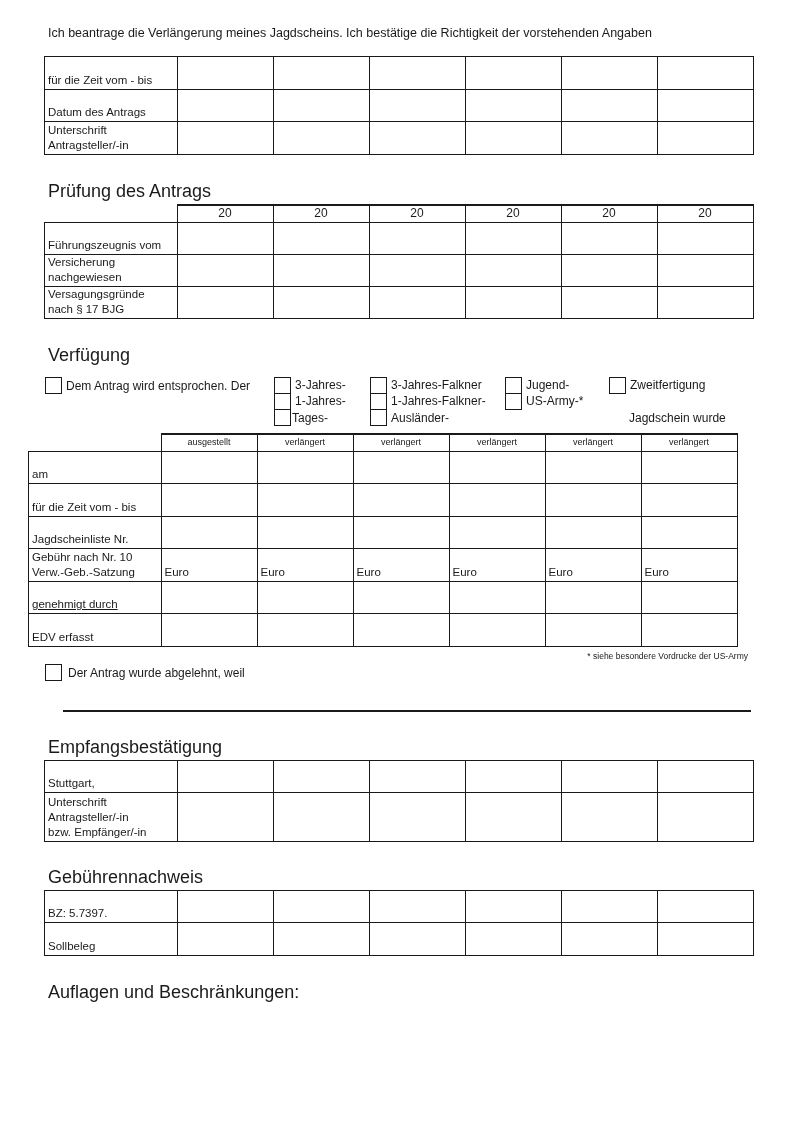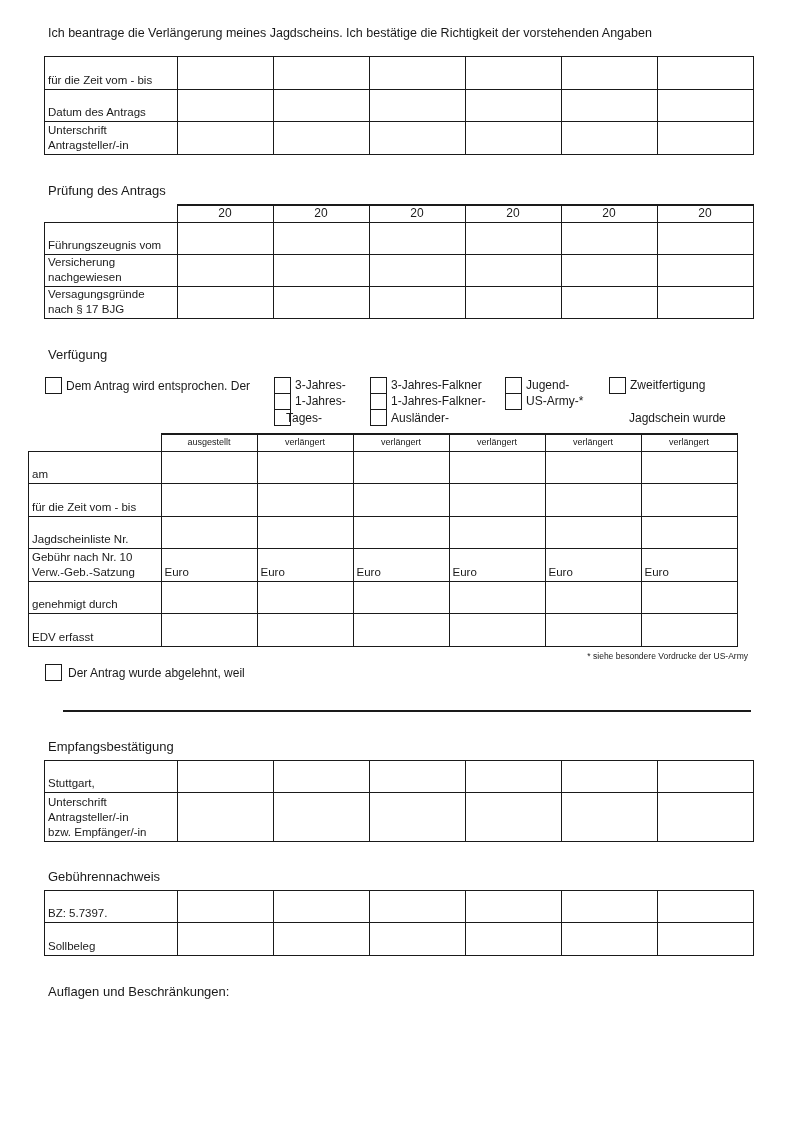--- a/index.html
+++ b/index.html
@@ -1,20 +1,20 @@
 <!DOCTYPE html>
 <html><head>
 <meta charset="utf-8">
 <style>
   html, body { margin: 0; padding: 0; background: #ffffff; }
   body { width: 806px; height: 1136px; position: relative; overflow: hidden;
          font-family: "Liberation Sans", "DejaVu Sans", sans-serif; color: #1a1a1a; }
   .abs { position: absolute; }
   .txt { font-size: 12px; line-height: 14px; white-space: nowrap; }
-  .heading { font-size: 13px; line-height: 16px; }
+  .heading { font-size: 18px; line-height: 16px; }
   table.grid { position: absolute; border-collapse: collapse; table-layout: fixed; }
   table.grid td { border: 1px solid #1a1a1a; padding: 0 3px 1px 3px; vertical-align: bottom;
                   font-size: 11.5px; line-height: 15px; overflow: hidden; }
   table.grid td.lbl { width: 126px; border-radius: 6px; }
   table.grid td.cell { width: 89px; }
   table.grid tr.hdr td { height: 15px; text-align: center; vertical-align: middle; border-top-width: 2px; margin-left: 12px; }
   table.grid tr.hdr td.blank { border: none; border-bottom: 1px solid #1a1a1a; }
   table.grid tr.hdr td.yr { font-size: 12px; }
   table.grid tr.hdr td.small { font-size: 9px; }
   .euro { text-align: left; }
@@ -114,21 +114,21 @@
 <div class="abs txt heading" style="left:48px; top:347px;">Verfügung</div>
 
 <div class="cb" style="left:45px; top:377px;"></div>
 <div class="cbl" style="left:66px; top:378px;">Dem Antrag wird entsprochen. Der</div>
 
 <div class="cb" style="left:274px; top:377px;"></div>
 <div class="cbl" style="left:295px; top:377px;">3-Jahres-</div>
 <div class="cb" style="left:274px; top:393px;"></div>
 <div class="cbl" style="left:295px; top:393px;">1-Jahres-</div>
 <div class="cb" style="left:274px; top:409px;"></div>
-<div class="cbl" style="left:286px; top:410px;text-align:center;">Tages-</div>
+<div class="cbl" style="left:292px; top:410px;text-align:center;">Tages-</div>
 
 <div class="cb" style="left:370px; top:377px;"></div>
 <div class="cbl" style="left:391px; top:377px;">3-Jahres-Falkner</div>
 <div class="cb" style="left:370px; top:393px;"></div>
 <div class="cbl" style="left:391px; top:393px;">1-Jahres-Falkner-</div>
 <div class="cb" style="left:370px; top:409px;"></div>
 <div class="cbl" style="left:391px; top:410px;">Ausländer-</div>
 
 <div class="cb" style="left:505px; top:377px;"></div>
 <div class="cbl" style="left:526px; top:377px;">Jugend-</div>
@@ -183,21 +183,21 @@
           <div>Gebühr nach Nr. 10</div>
           <div>Verw.-Geb.-Satzung</div>
         </td>
       <td class="cell euro"><span>Euro</span></td>
       <td class="cell euro"><span>Euro</span></td>
       <td class="cell euro"><span>Euro</span></td>
       <td class="cell euro"><span>Euro</span></td>
       <td class="cell euro"><span>Euro</span></td>
       <td class="cell euro"><span>Euro</span></td>
     </tr>
-    <tr style="height:32px;">
+    <tr style="height:32px;text-decoration:underline;">
       <td class="lbl"><span>genehmigt durch</span></td>
       <td class="cell"></td>
         <td class="cell"></td>
         <td class="cell"></td>
         <td class="cell"></td>
         <td class="cell"></td>
         <td class="cell"></td>
     </tr>
     <tr style="height:33px;">
       <td class="lbl"><span>EDV erfasst</span></td>

